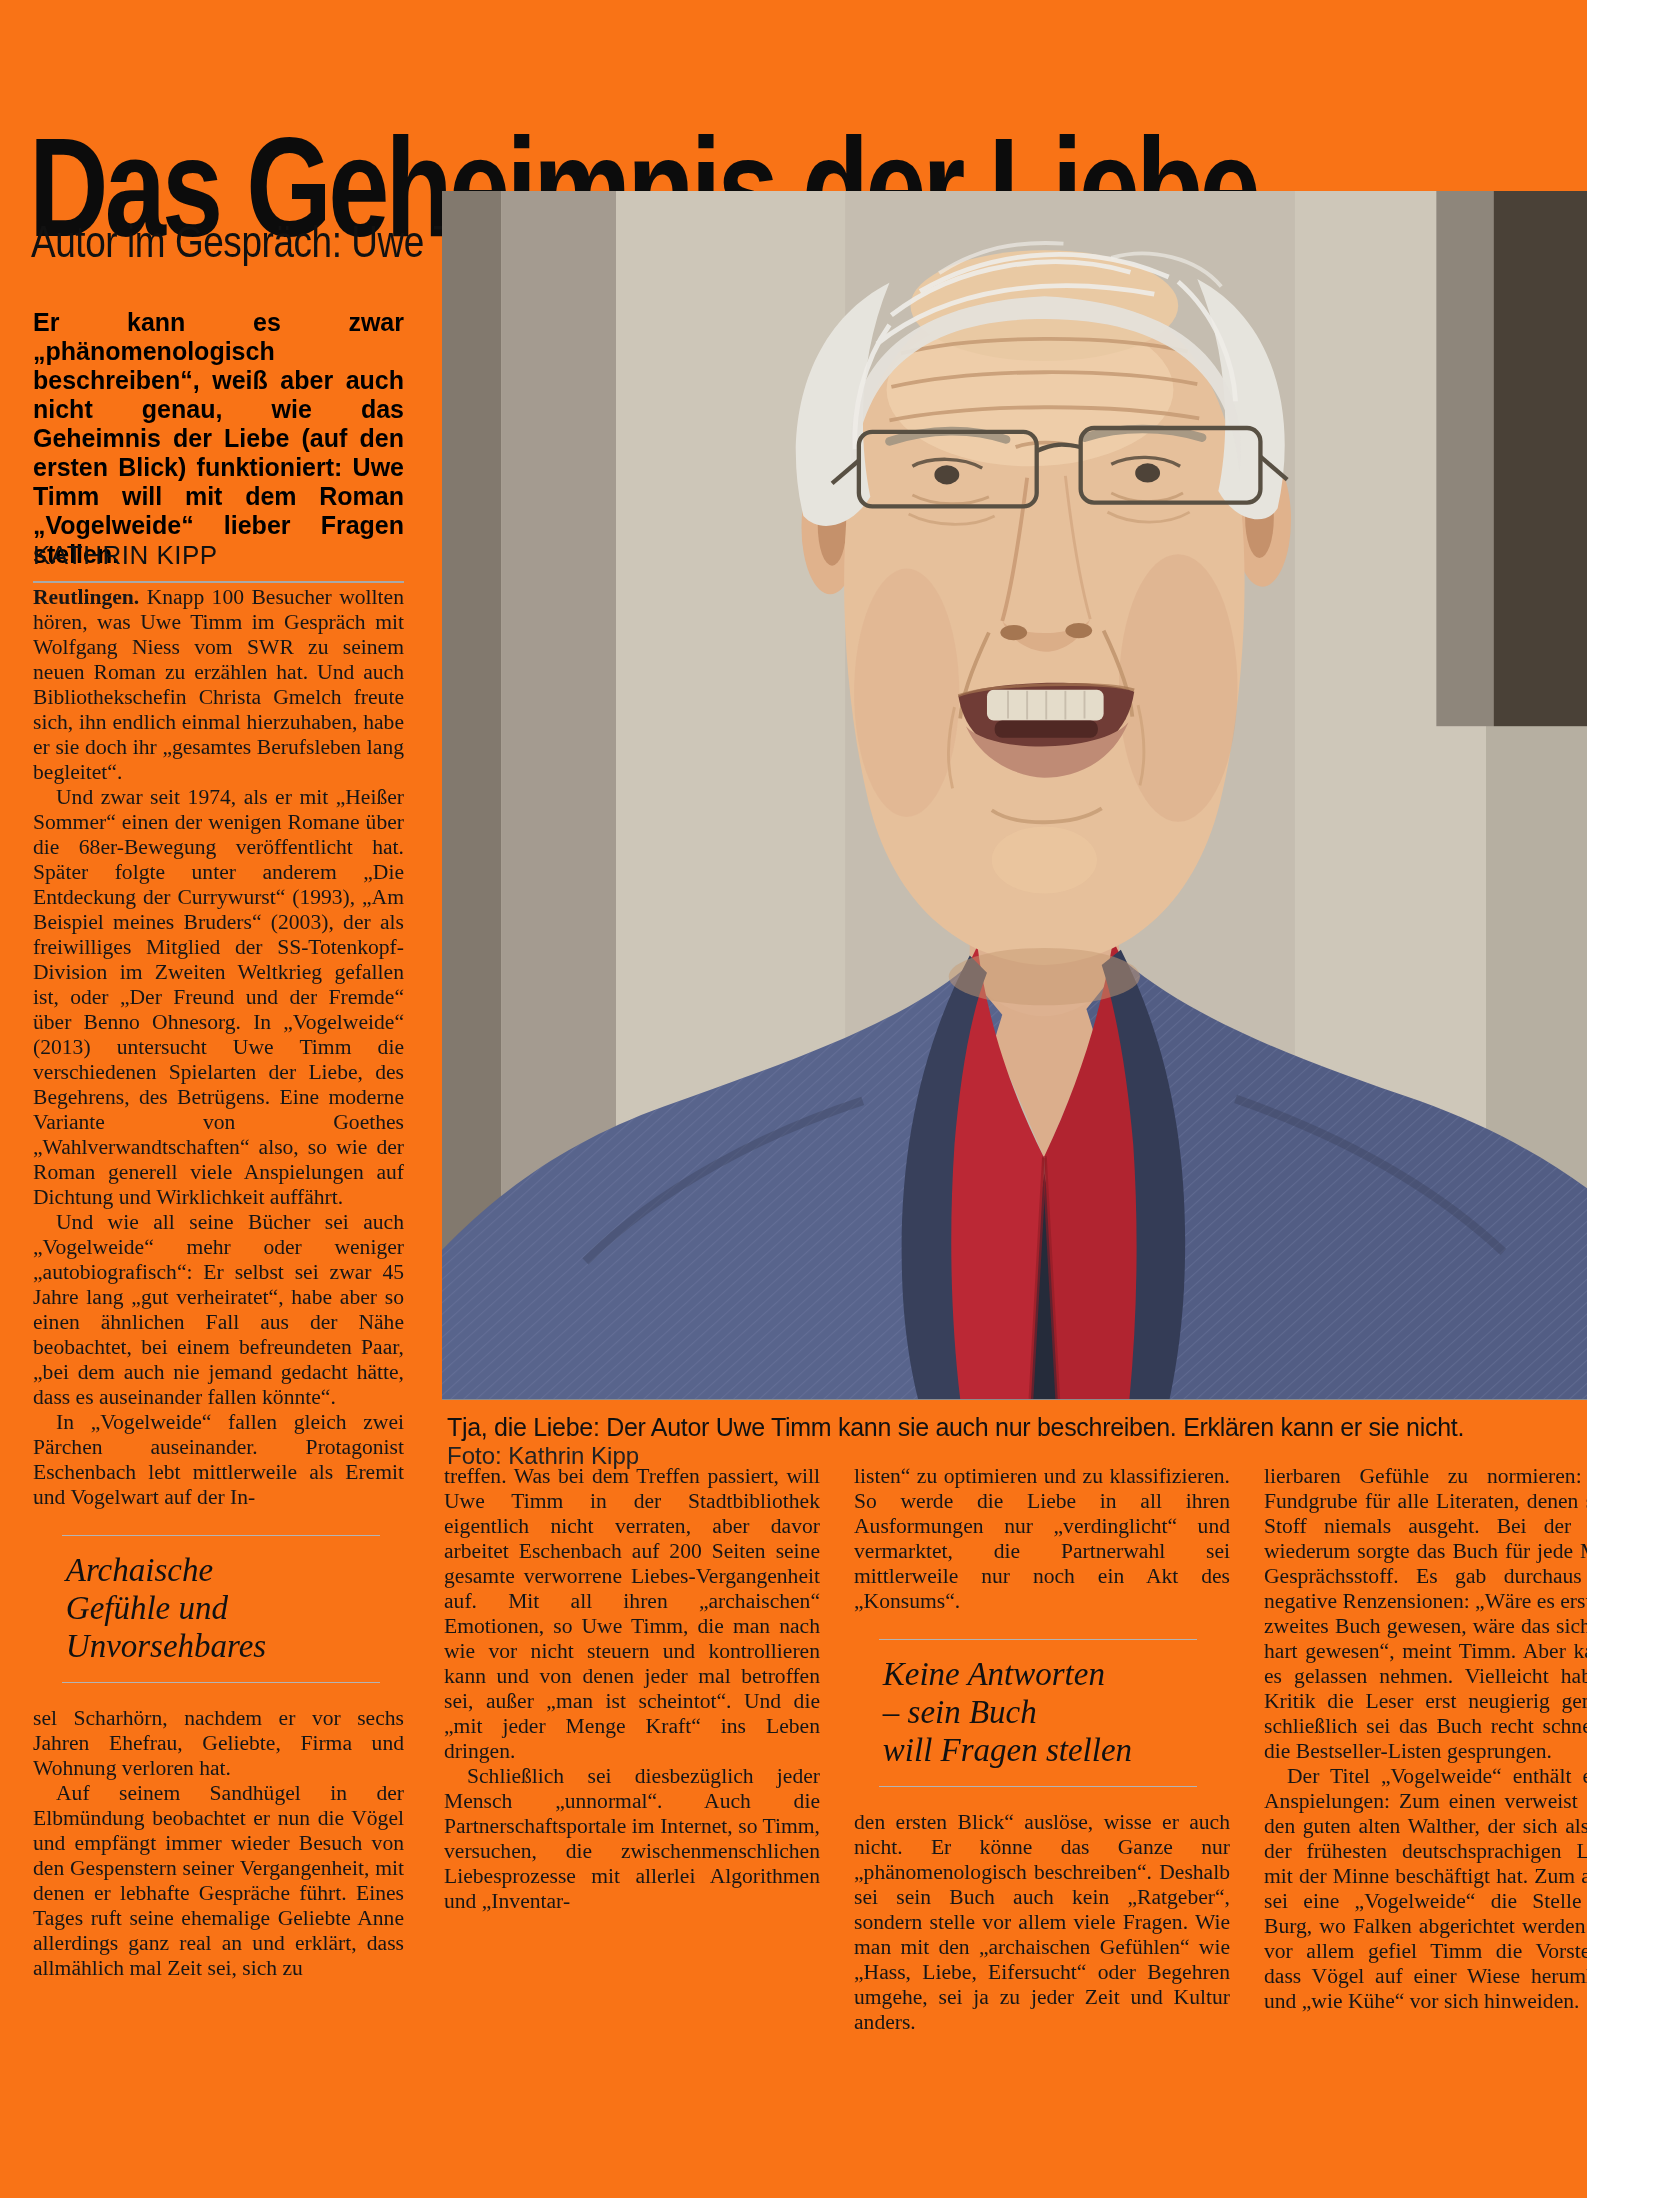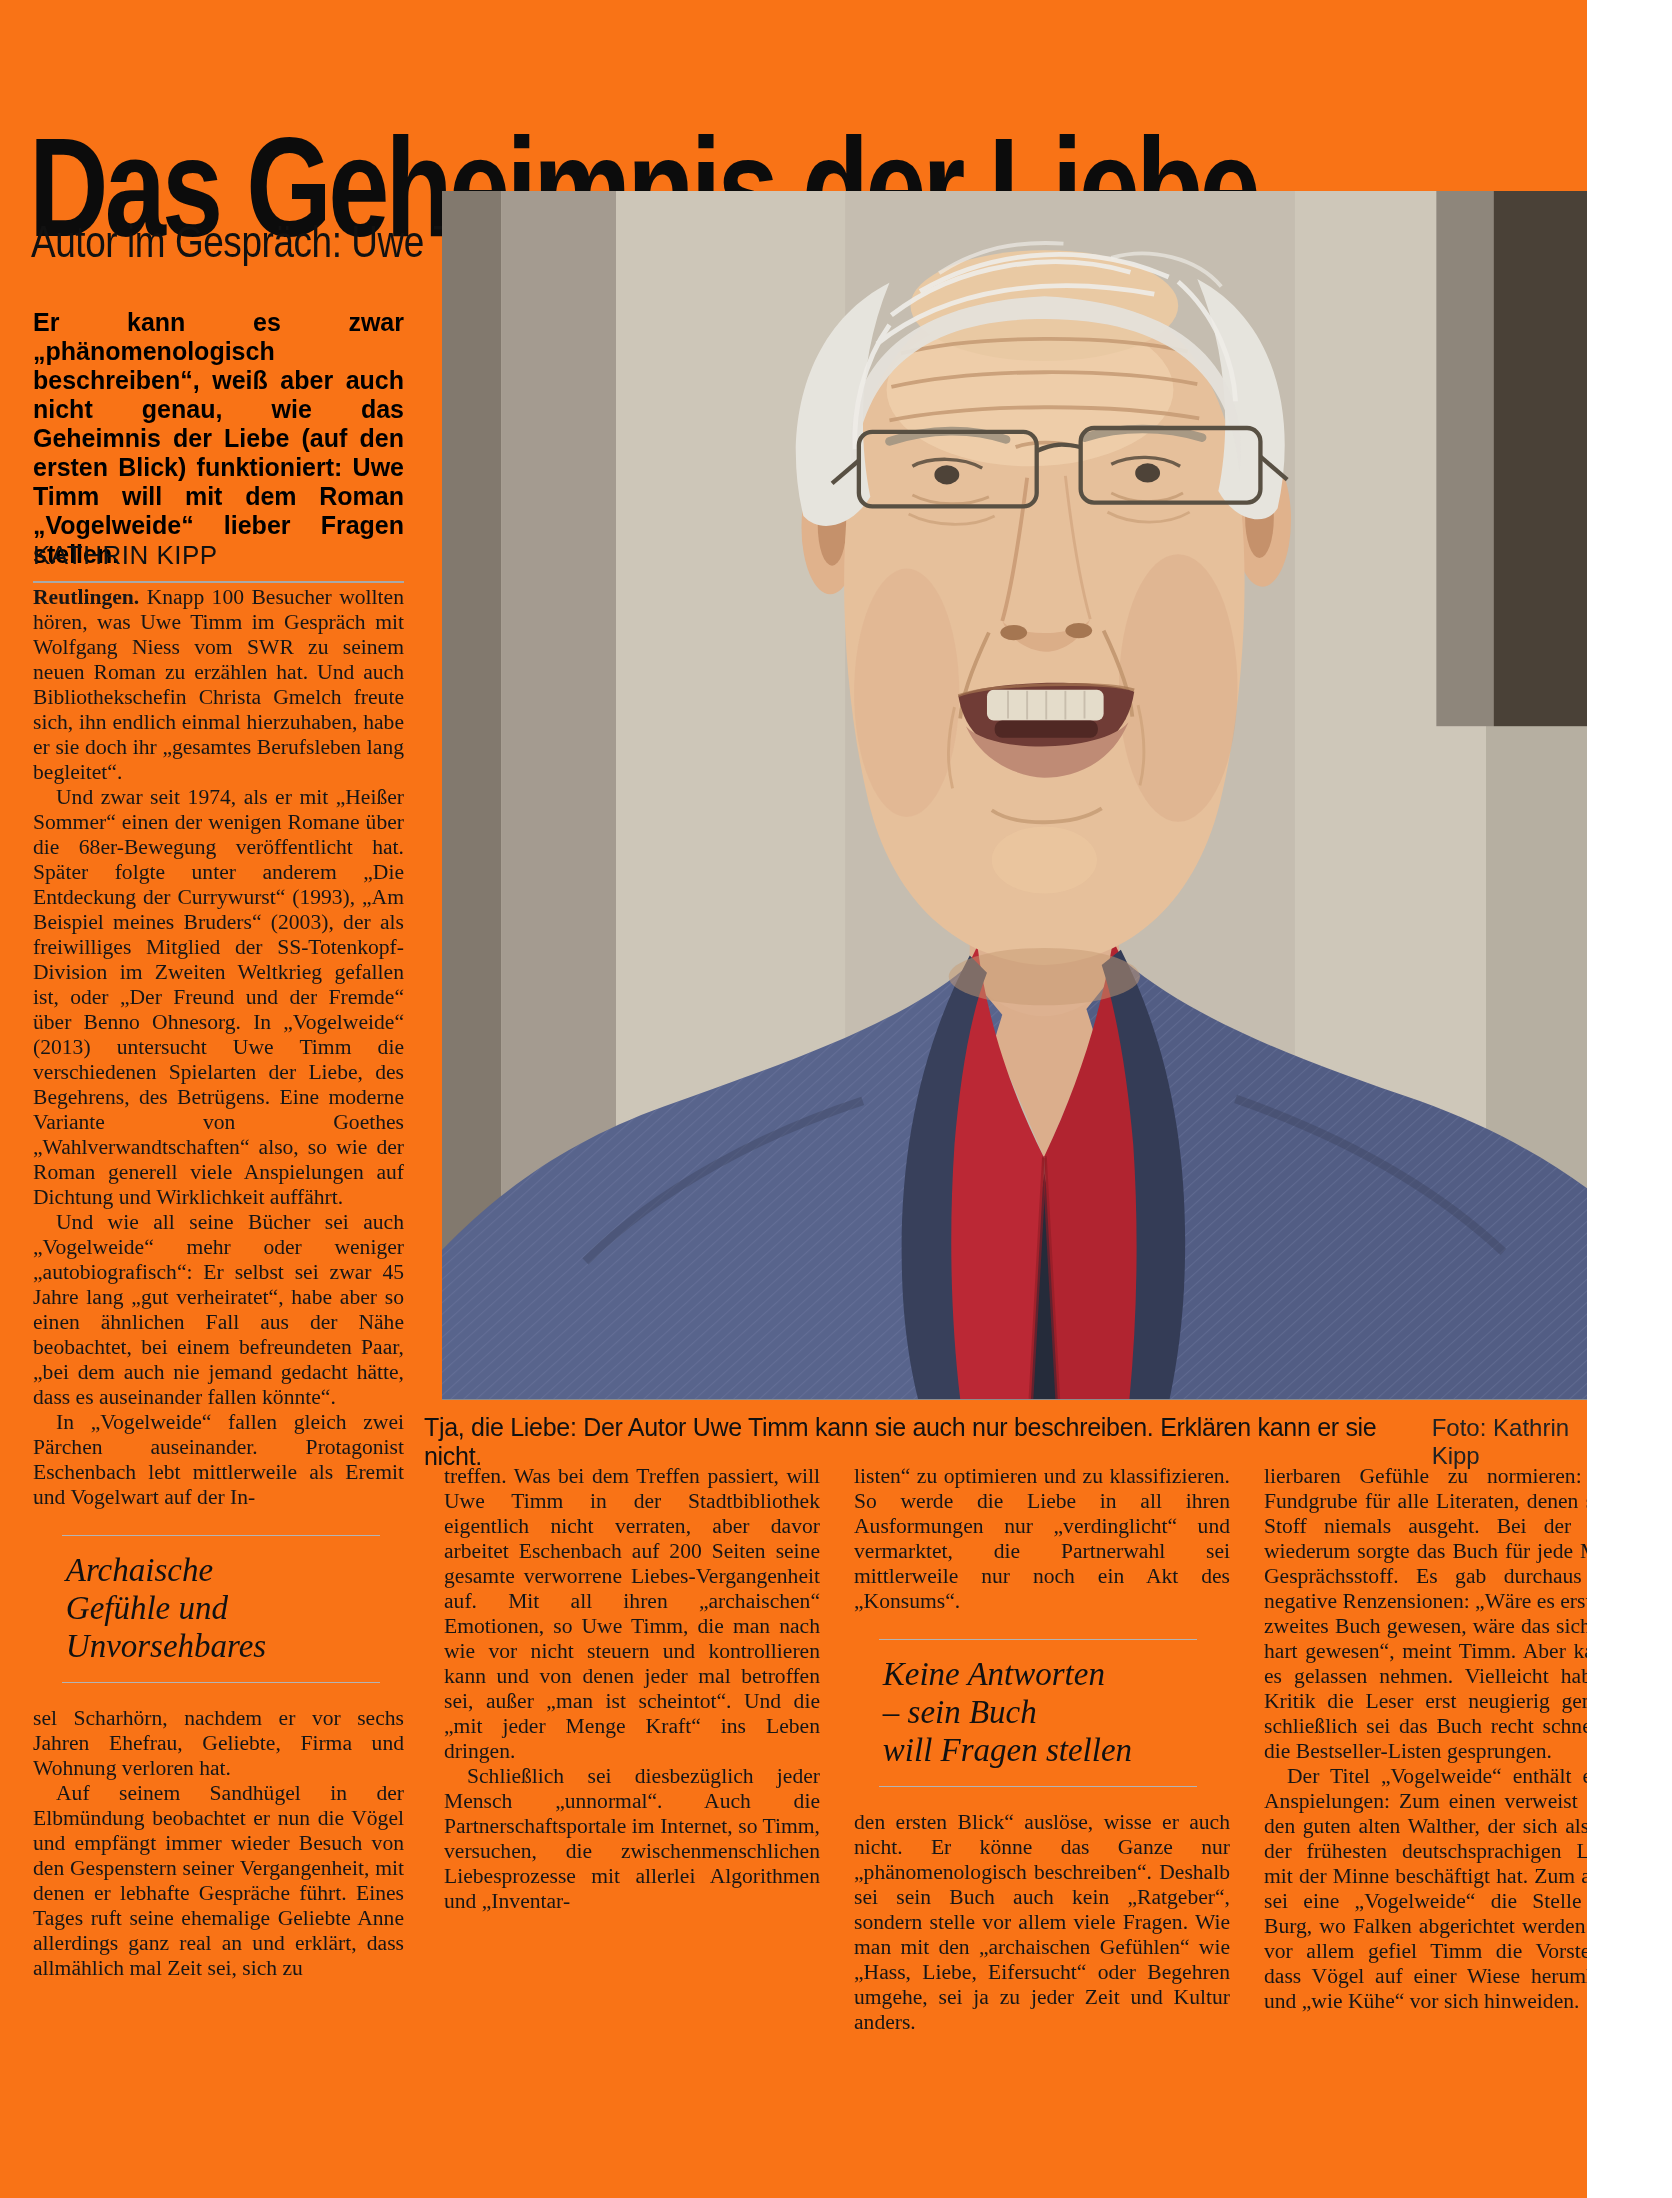--- a/index.html
+++ b/index.html
@@ -50,23 +50,24 @@
     font:italic 400 33px/38px "Liberation Serif", serif;
     color:#111; white-space:pre-line; text-align:left; text-indent:0;
   }
   #col3 .pullquote { margin-left:25px; }
   .photo-wrap {
     position:absolute; left:442px; top:191px; width:1198px; height:1208px;
     border-bottom:1.9px solid #8c8c8c; background:#c2baae;
   }
   .photo-wrap svg { display:block; width:100%; height:100%; }
   .caption-row {
-    position:absolute; left:424px; top:1413px; width:1198px;
+    position:absolute; left:447px; top:1413px; width:1198px;
     display:flex; justify-content:space-between; align-items:baseline;
     font-family:"Liberation Sans", sans-serif;
+    flex-direction:column;
   }
   .caption { font-size:25px; color:#111; letter-spacing:-0.3px; }
   .credit  { font-size:24px; color:#222; }
 </style>
 </head>
 <body>
 
 <div class="page">
 
   <h1 class="headline">Das Geheimnis der Liebe</h1>

